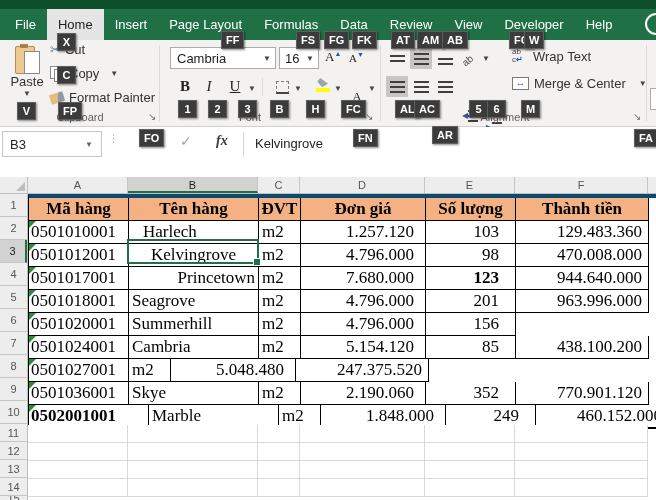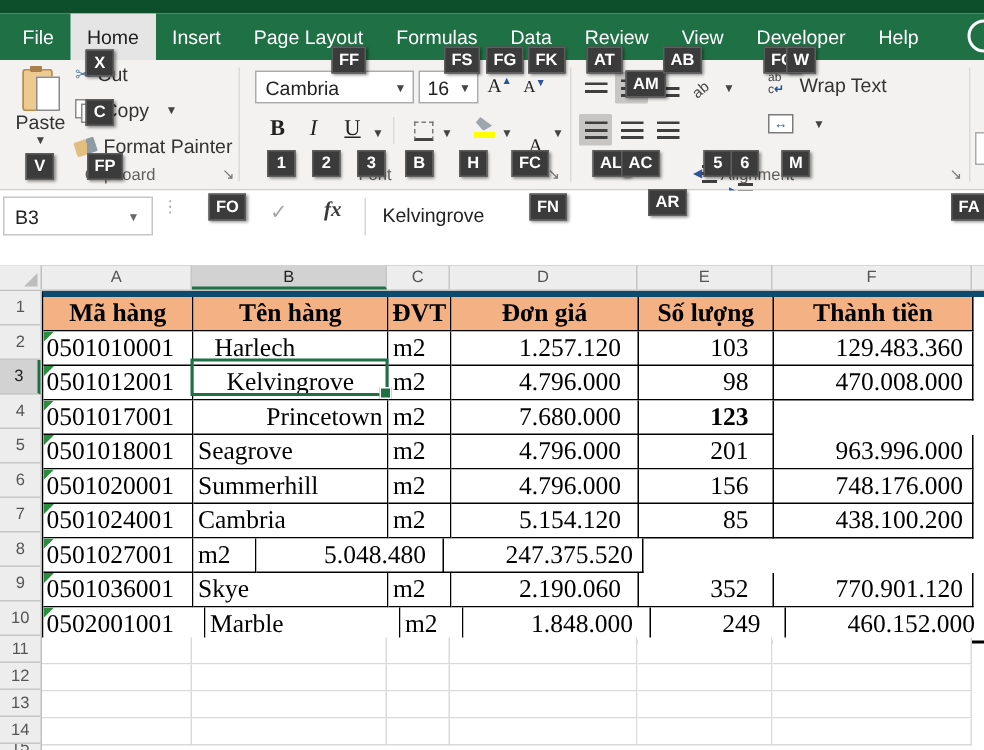--- a/index.html
+++ b/index.html
@@ -49,21 +49,21 @@
   .borders-ico{width:13px;height:13px;border:1px dashed #7A7A7A;border-bottom:2px solid #444;box-sizing:border-box}
   .grow{font-size:13px;font-family:"Liberation Serif",serif;color:#222}
   .grow sup{font-size:7px;color:#2B579A}
 
   
   .keytip{position:absolute;z-index:50;background:#3B3B3B;color:#fff;font-size:11px;font-weight:bold;
           padding:2px 4px;min-width:9px;text-align:center;border:1px solid #5E5E5E;
           box-shadow:1px 1px 2px rgba(0,0,0,.45);line-height:12px}
 
   
-  .fbar{left:0;top:127px;width:656px;height:52px;background:#fff;border-bottom:4px solid #ef4444;box-sizing:border-box}
+  .fbar{left:0;top:127px;width:656px;height:52px;background:#fff;border-bottom:2px solid #ef4444;box-sizing:border-box}
   .namebox{position:absolute;left:2px;top:4px;width:100px;height:26px;border:1px solid #C8C6C4;box-sizing:border-box;
            display:flex;align-items:center;font-size:13px;color:#222;padding-left:7px}
   .namebox .caret{margin-left:auto;padding-right:8px;color:#666}
   .fdots{position:absolute;left:108px;top:8px;color:#B0AEAC;font-size:11px;letter-spacing:0;line-height:6px}
   .fbtn{position:absolute;top:6px;font-size:14px;color:#A6A6A6}
   .fx{font-family:"Liberation Serif",serif;font-style:italic;font-weight:bold;color:#3A3A3A;font-size:14px}
   .fsep{position:absolute;left:243px;top:5px;width:1px;height:25px;background:#D8D6D4}
   .fvalue{position:absolute;left:255px;top:9px;font-size:13px;color:#222}
   .fgap{left:0;top:163px;width:656px;height:14px;background:#fff}
 
@@ -210,20 +210,21 @@
   <div class="abs indent-ico" style="left:462px;top:40px">
       <span class="arr">◀</span>
       <span class="lines"></span>
     </div>
   <div class="abs indent-ico" style="left:486px;top:40px">
       <span class="arr">▶</span>
       <span class="lines"></span>
     </div>
   <div class="abs" style="left:512px;top:36px;display:flex;align-items:center;gap:5px">
     <span class="merge-ico">↔</span>
+    <span class="cmdtext">Merge &amp; Center</span>
     <span class="caret" style="margin-left:8px">▼</span>
   </div>
   <div class="glabel" style="left:455px;width:100px">Alignment</div>
   <div class="launcher" style="left:633px">↘</div>
   <div class="gsep" style="left:646px"></div>
 </div>
 
 <div class="abs numfmt-sliver"></div>
 
 <div class="abs" style="left:0;top:0;width:656px;height:200px;pointer-events:none" id="keytips">
@@ -235,21 +236,21 @@
     <div class="keytip" style="left: 296px; top: 31px;">FS</div>
     <div class="keytip" style="left: 324px; top: 31px;">FG</div>
     <div class="keytip" style="left: 352px; top: 31px;">FK</div>
     <div class="keytip" style="left: 178px; top: 100px;">1</div>
     <div class="keytip" style="left: 208px; top: 100px;">2</div>
     <div class="keytip" style="left: 238px; top: 100px;">3</div>
     <div class="keytip" style="left: 270px; top: 100px;">B</div>
     <div class="keytip" style="left: 306px; top: 100px;">H</div>
     <div class="keytip" style="left: 341px; top: 100px;">FC</div>
     <div class="keytip" style="left: 391px; top: 31px;">AT</div>
-    <div class="keytip" style="left: 417px; top: 31px; margin-top: 16px;">AM</div>
+    <div class="keytip" style="left: 417px; top: 31px;">AM</div>
     <div class="keytip" style="left: 442px; top: 31px;">AB</div>
     <div class="keytip" style="left: 477px; top: 31px; margin-left: 32px;">FQ</div>
     <div class="keytip" style="left: 524px; top: 31px;">W</div>
     <div class="keytip" style="left: 395px; top: 100px;">AL</div>
     <div class="keytip" style="left: 414px; top: 100px;">AC</div>
     <div class="keytip" style="left: 432px; top: 100px; margin-top: 26px;">AR</div>
     <div class="keytip" style="left: 469px; top: 100px;">5</div>
     <div class="keytip" style="left: 487px; top: 100px;">6</div>
     <div class="keytip" style="left: 521px; top: 100px;">M</div>
     <div class="keytip" style="left: 139px; top: 129px;">FO</div>
@@ -323,36 +324,36 @@
       <div class="cell num1" style="width: 125px;">4.796.000</div>
       <div class="cell num2" style="width: 90px;">98</div>
       <div class="cell num3" style="width: 133px;">470.008.000</div>
     </div>
     <div class="trow">
       <div class="cell code" style="width: 100px;">0501017001<span class="errtri"></span></div>
       <div class="cell al-right" style="width: 130px;">Princetown</div>
       <div class="cell al-left" style="width: 42px;">m2</div>
       <div class="cell num1" style="width: 125px;">7.680.000</div>
       <div class="cell num2" style="width: 90px; font-weight: bold;">123</div>
+      <div class="cell num3" style="width: 133px;">944.640.000</div>
     </div>
     <div class="trow">
       <div class="cell code" style="width: 100px;">0501018001<span class="errtri"></span></div>
       <div class="cell al-left" style="width: 130px;">Seagrove</div>
       <div class="cell al-left" style="width: 42px;">m2</div>
       <div class="cell num1" style="width: 125px;">4.796.000</div>
       <div class="cell num2" style="width: 90px;">201</div>
       <div class="cell num3" style="width: 133px;">963.996.000</div>
     </div>
     <div class="trow">
       <div class="cell code" style="width: 100px;">0501020001<span class="errtri"></span></div>
       <div class="cell al-left" style="width: 130px;">Summerhill</div>
       <div class="cell al-left" style="width: 42px;">m2</div>
       <div class="cell num1" style="width: 125px;">4.796.000</div>
       <div class="cell num2" style="width: 90px;">156</div>
-      <div class="cell num3" style="width: 133px;">748.176.000</div>
     </div>
     <div class="trow">
       <div class="cell code" style="width: 100px;">0501024001<span class="errtri"></span></div>
       <div class="cell al-left" style="width: 130px;">Cambria</div>
       <div class="cell al-left" style="width: 42px;">m2</div>
       <div class="cell num1" style="width: 125px;">5.154.120</div>
       <div class="cell num2" style="width: 90px;">85</div>
       <div class="cell num3" style="width: 133px;">438.100.200</div>
     </div>
     <div class="trow">
@@ -363,21 +364,21 @@
     </div>
     <div class="trow">
       <div class="cell code" style="width: 100px;">0501036001<span class="errtri"></span></div>
       <div class="cell al-left" style="width: 130px;">Skye</div>
       <div class="cell al-left" style="width: 42px;">m2</div>
       <div class="cell num1" style="width: 125px;">2.190.060</div>
       <div class="cell num2" style="width: 90px;">352</div>
       <div class="cell num3" style="width: 133px;">770.901.120</div>
     </div>
     <div class="trow last">
-      <div class="cell code" style="width: 108px;">0502001001<span class="errtri"></span></div>
+      <div class="cell code" style="width: 120px; font-weight: bold;">0502001001<span class="errtri"></span></div>
       <div class="cell al-left" style="width: 130px;">Marble</div>
       <div class="cell al-left" style="width: 42px;">m2</div>
       <div class="cell num1" style="width: 125px;">1.848.000</div>
       <div class="cell num2" style="width: 90px;">249</div>
       <div class="cell num3" style="width: 133px;">460.152.000</div>
     </div>
   </div>
 <div class="abs empty-rows" id="emptyrows">
     <div class="erow">
       <div class="ecell" style="width: 100px;"></div>

